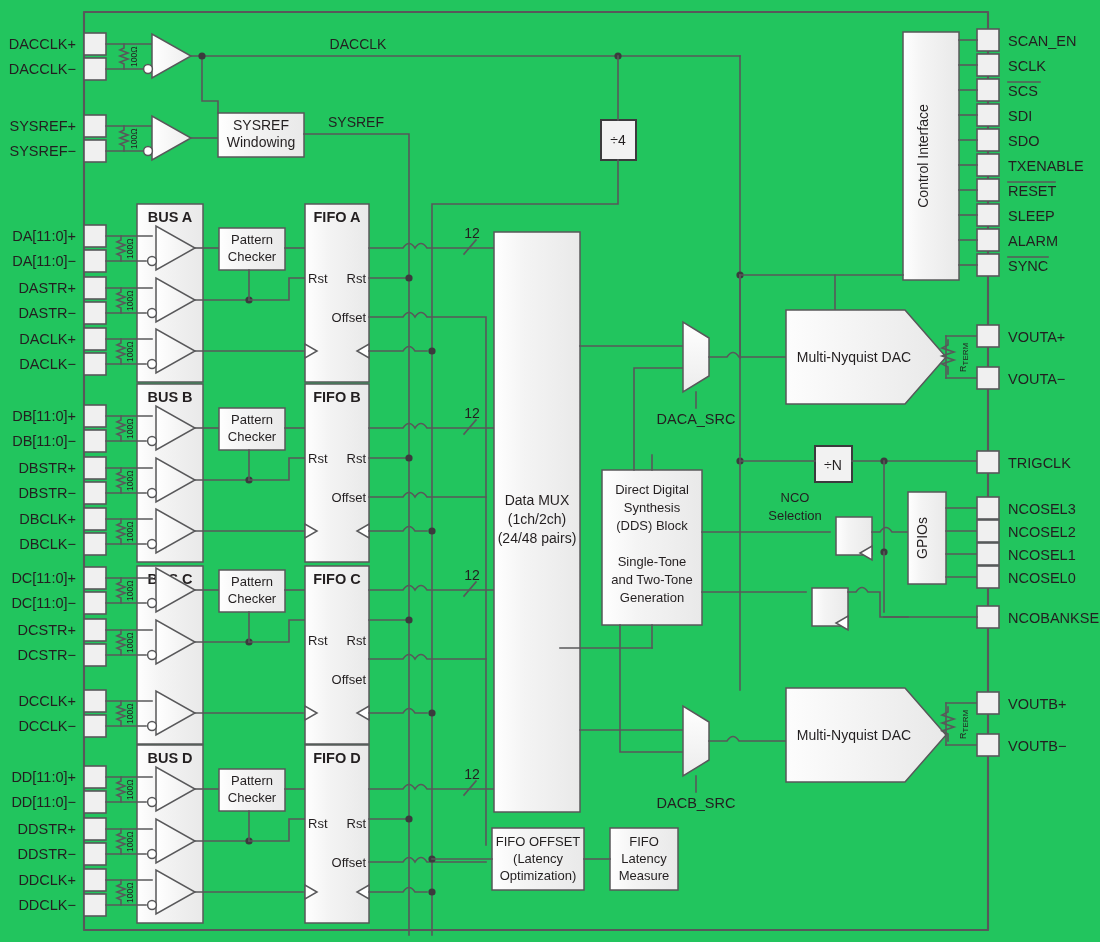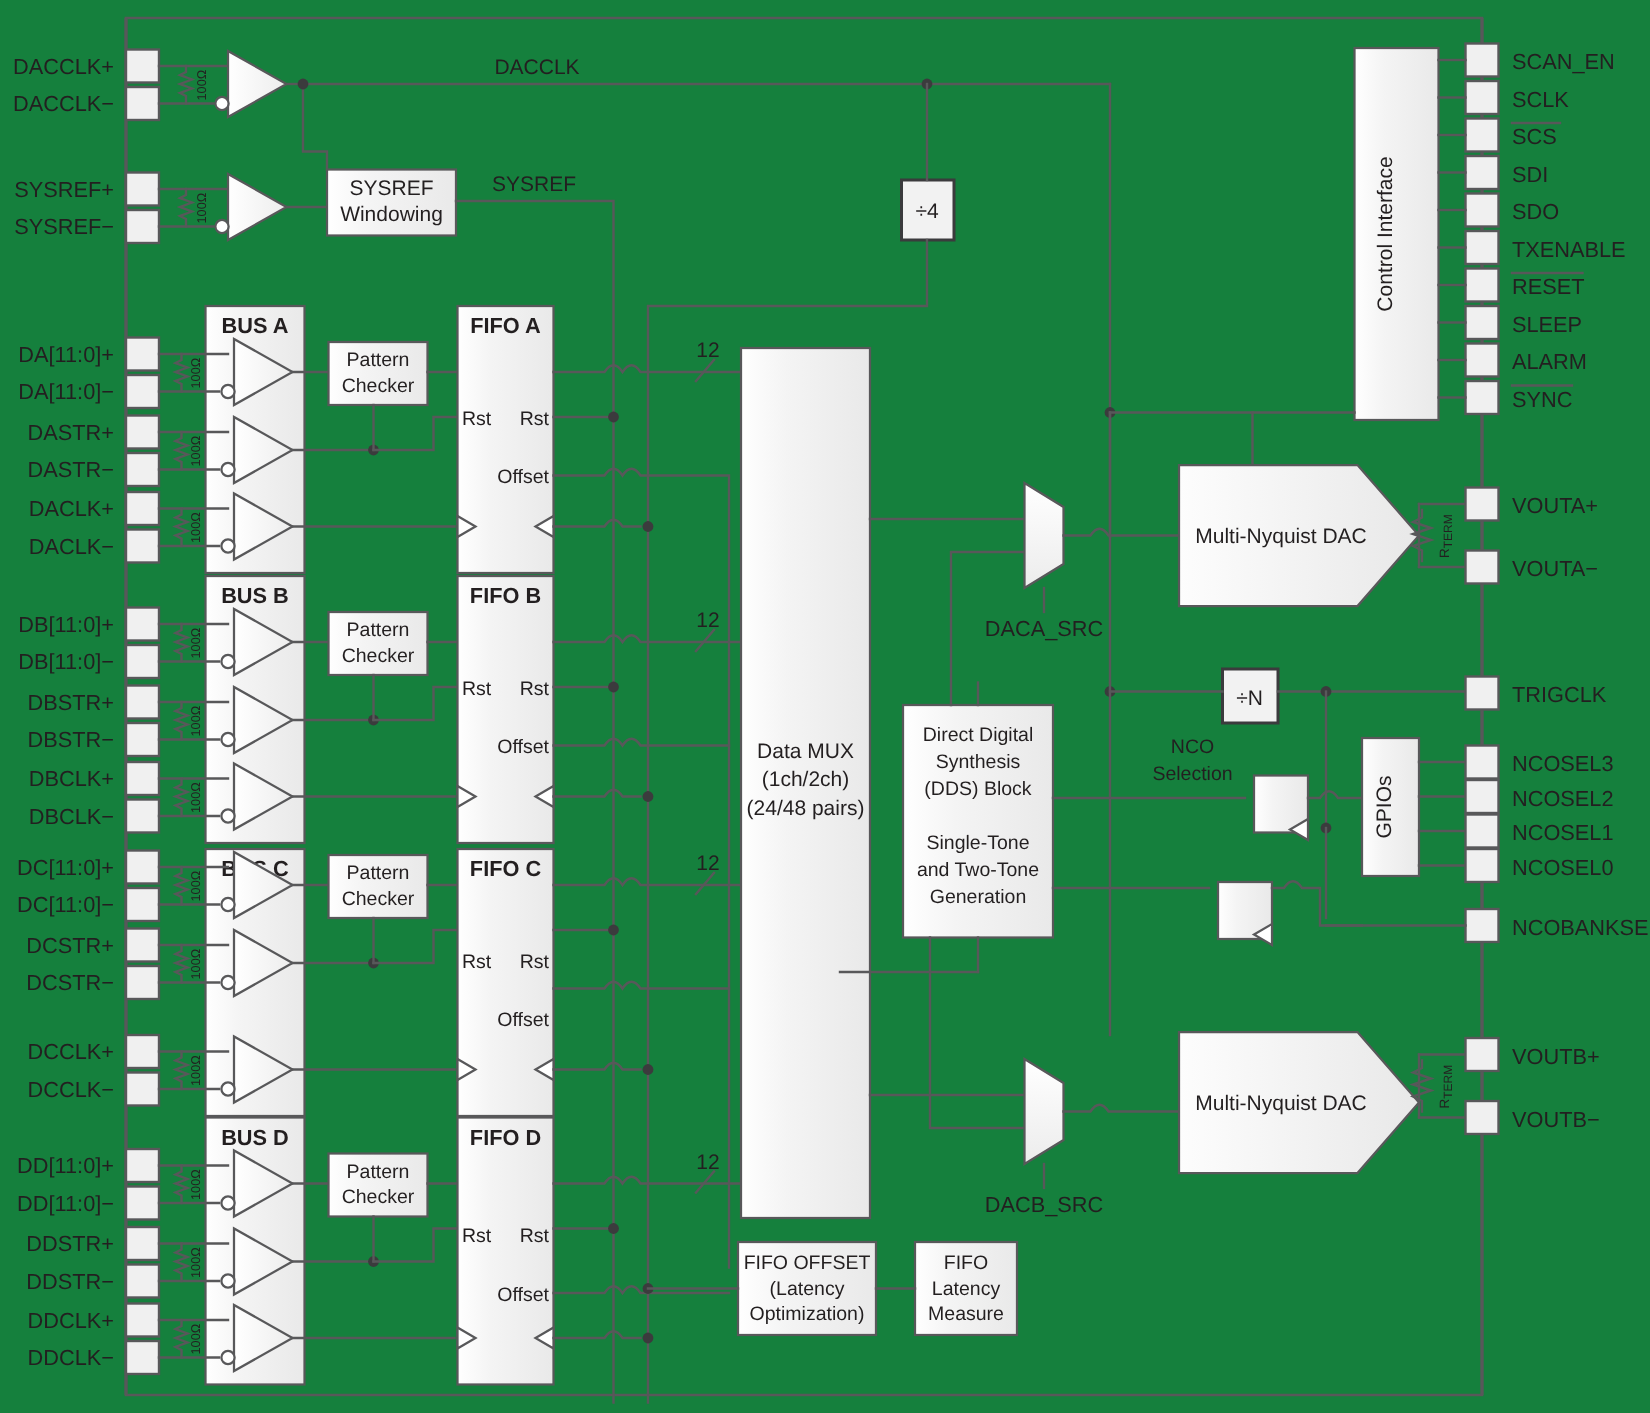--- a/index.html
+++ b/index.html
@@ -1,18 +1,18 @@
 <!DOCTYPE html>
 <html><head>
 <meta charset="utf-8">
 <title>DAC Block Diagram</title>
 <style>
   html,body{margin:0;padding:0;background:#ffffff;}
   body{font-family:"Liberation Sans","DejaVu Sans",sans-serif;}
-  #root{position:relative;width:1100px;height:942px;overflow:hidden;background:#15803d;}
+  #root{position:relative;width:1100px;height:942px;overflow:hidden;background:#22c55e;}
   svg{position:absolute;left:0;top:0;width:1100px;height:942px;}
 
   .wire{stroke:#58585a;stroke-width:1.6;fill:none;stroke-linecap:square;}
   .wire-thick{stroke:#58585a;stroke-width:2.1;fill:none;}
   .frame{stroke:#58585a;stroke-width:1.8;fill:none;}
   .dot{fill:#3b3b3d;}
 
   .blk{fill:url(#gblk);stroke:#58585a;stroke-width:1.5;}
   .blk-dark{fill:#f2f2f2;stroke:#3b3b3d;stroke-width:2;}
   .pad{fill:#f0f0f0;stroke:#58585a;stroke-width:1.6;}

